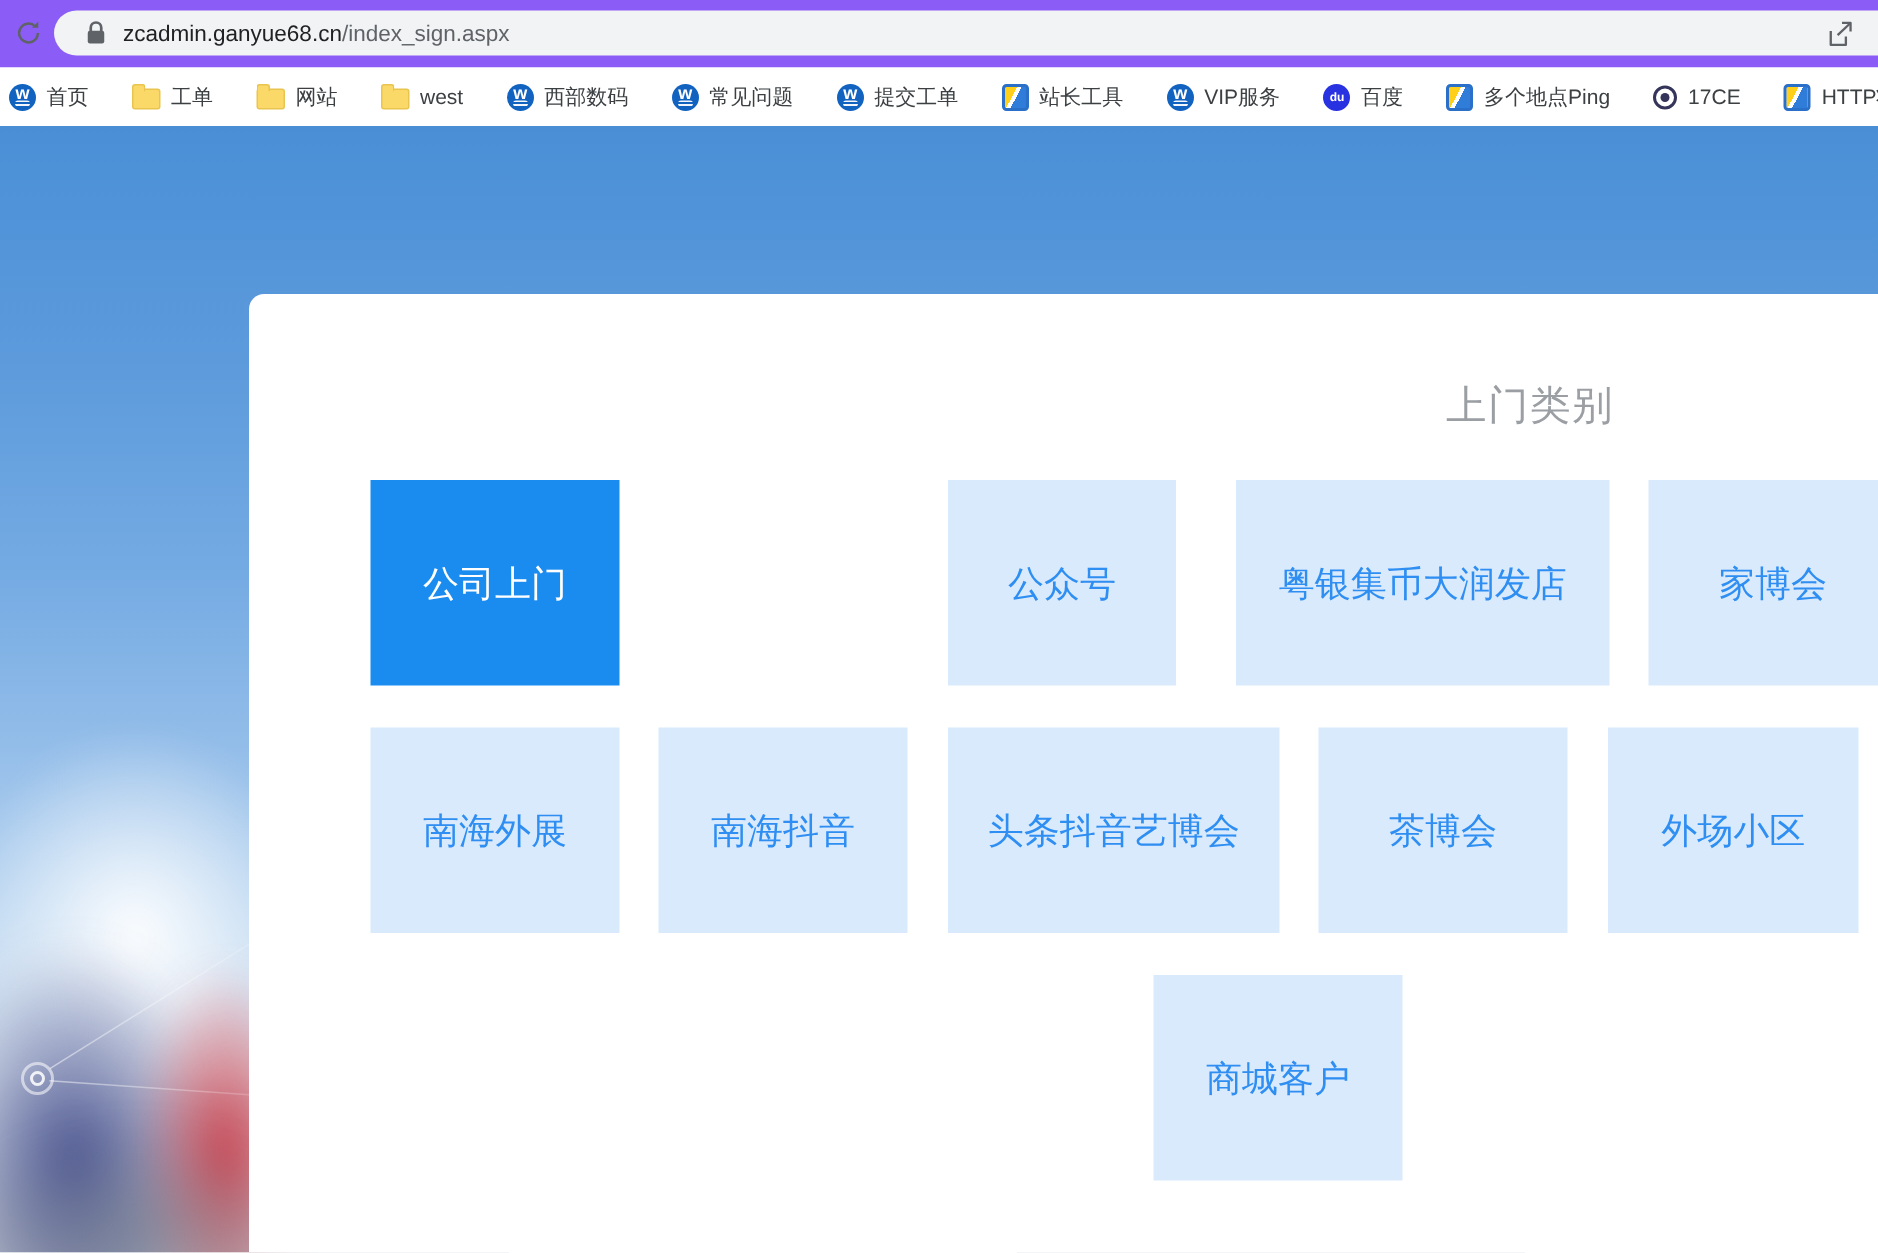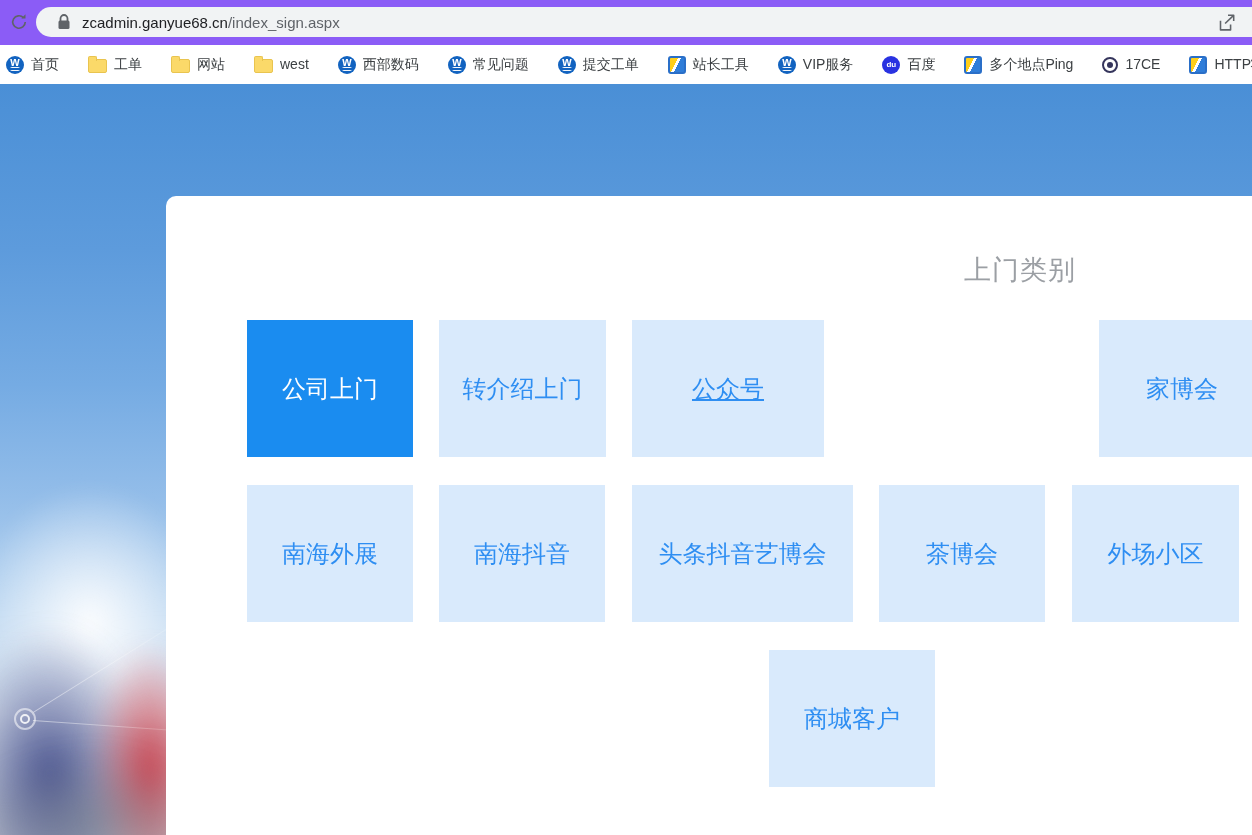--- a/index.html
+++ b/index.html
@@ -141,22 +141,22 @@
   <div class="blob blob-red"></div>
   <div class="blob blob-gray"></div>
   <div class="ray ray1"></div>
   <div class="ray ray2"></div>
   <div class="marker"></div>
 
   <div class="card">
     <div class="page-title">上门类别</div>
 
     <div class="tile sel" style="left:81px;top:124px;width:166px;">公司上门</div>
-    <div class="tile" style="left:273px;top:124px;width:167px;">转介绍上门</div>
-    <div class="tile" style="left:466px;top:124px;width:192px;text-decoration:underline;">公众号</div>
+    <div class="tile" style="left:466px;top:124px;width:152px;">公众号</div>
+    <div class="tile" style="left:658px;top:124px;width:249px;">粤银集币大润发店</div>
     <div class="tile" style="left:933px;top:124px;width:166px;">家博会</div>
 
     <div class="tile" style="left:81px;top:289px;width:166px;">南海外展</div>
     <div class="tile" style="left:273px;top:289px;width:166px;">南海抖音</div>
     <div class="tile" style="left:466px;top:289px;width:221px;">头条抖音艺博会</div>
     <div class="tile" style="left:713px;top:289px;width:166px;">茶博会</div>
     <div class="tile" style="left:906px;top:289px;width:167px;">外场小区</div>
 
     <div class="tile" style="left:603px;top:454px;width:166px;">商城客户</div>
   </div>

